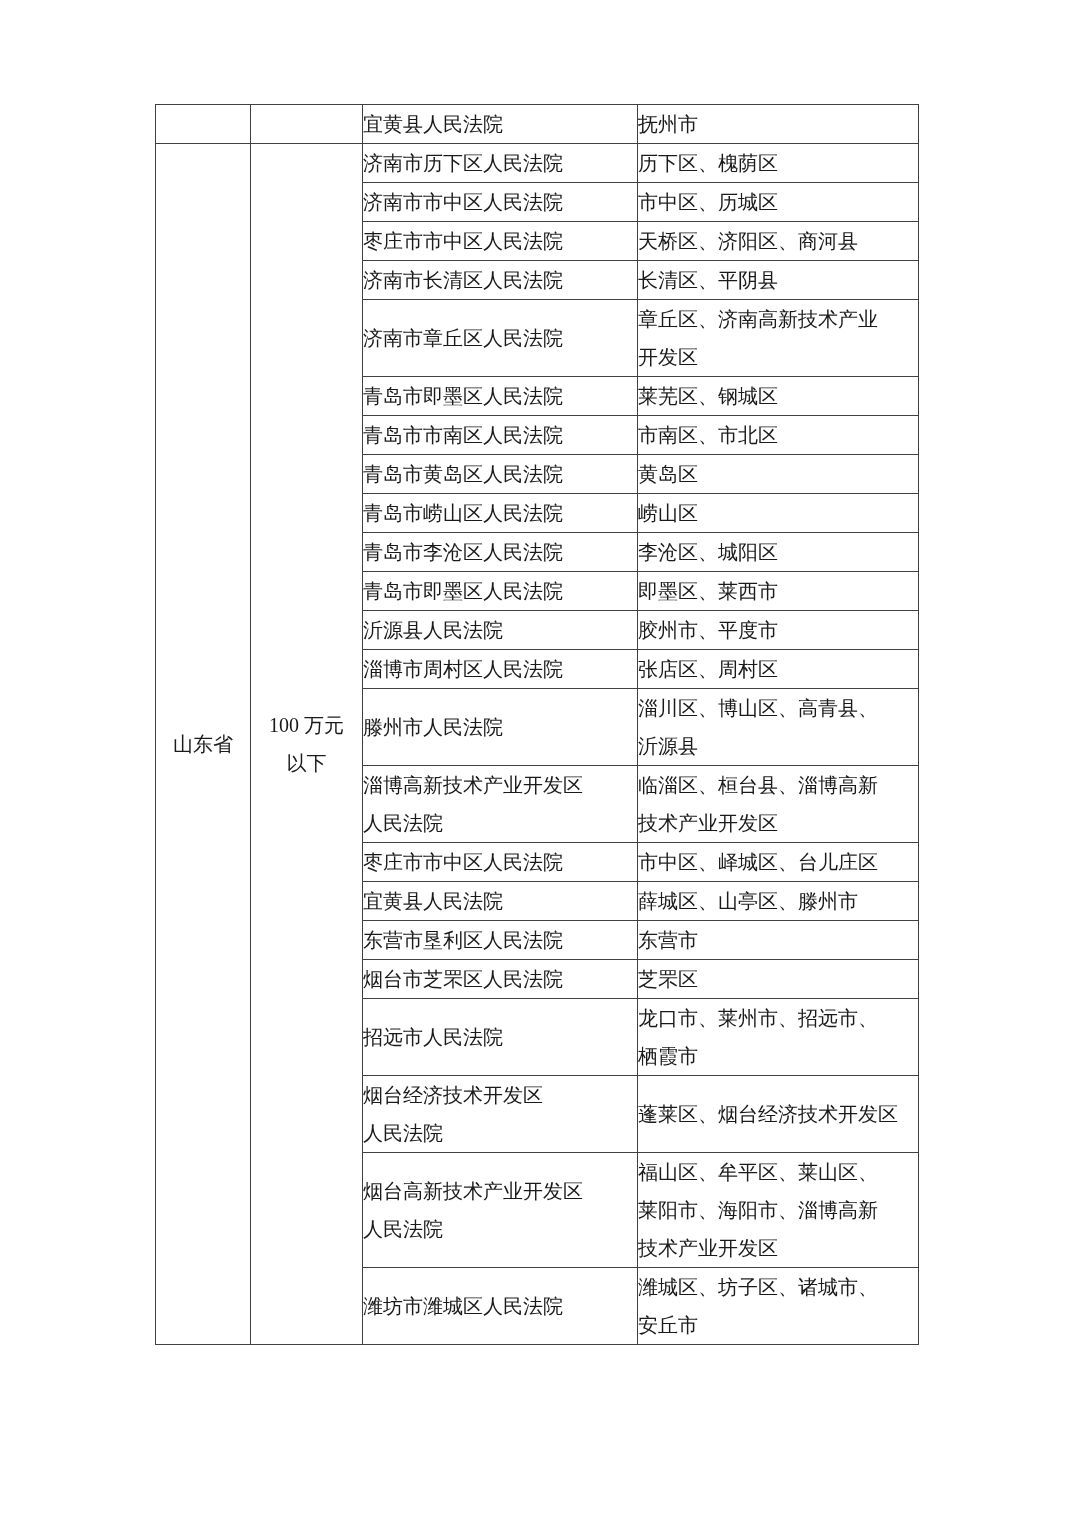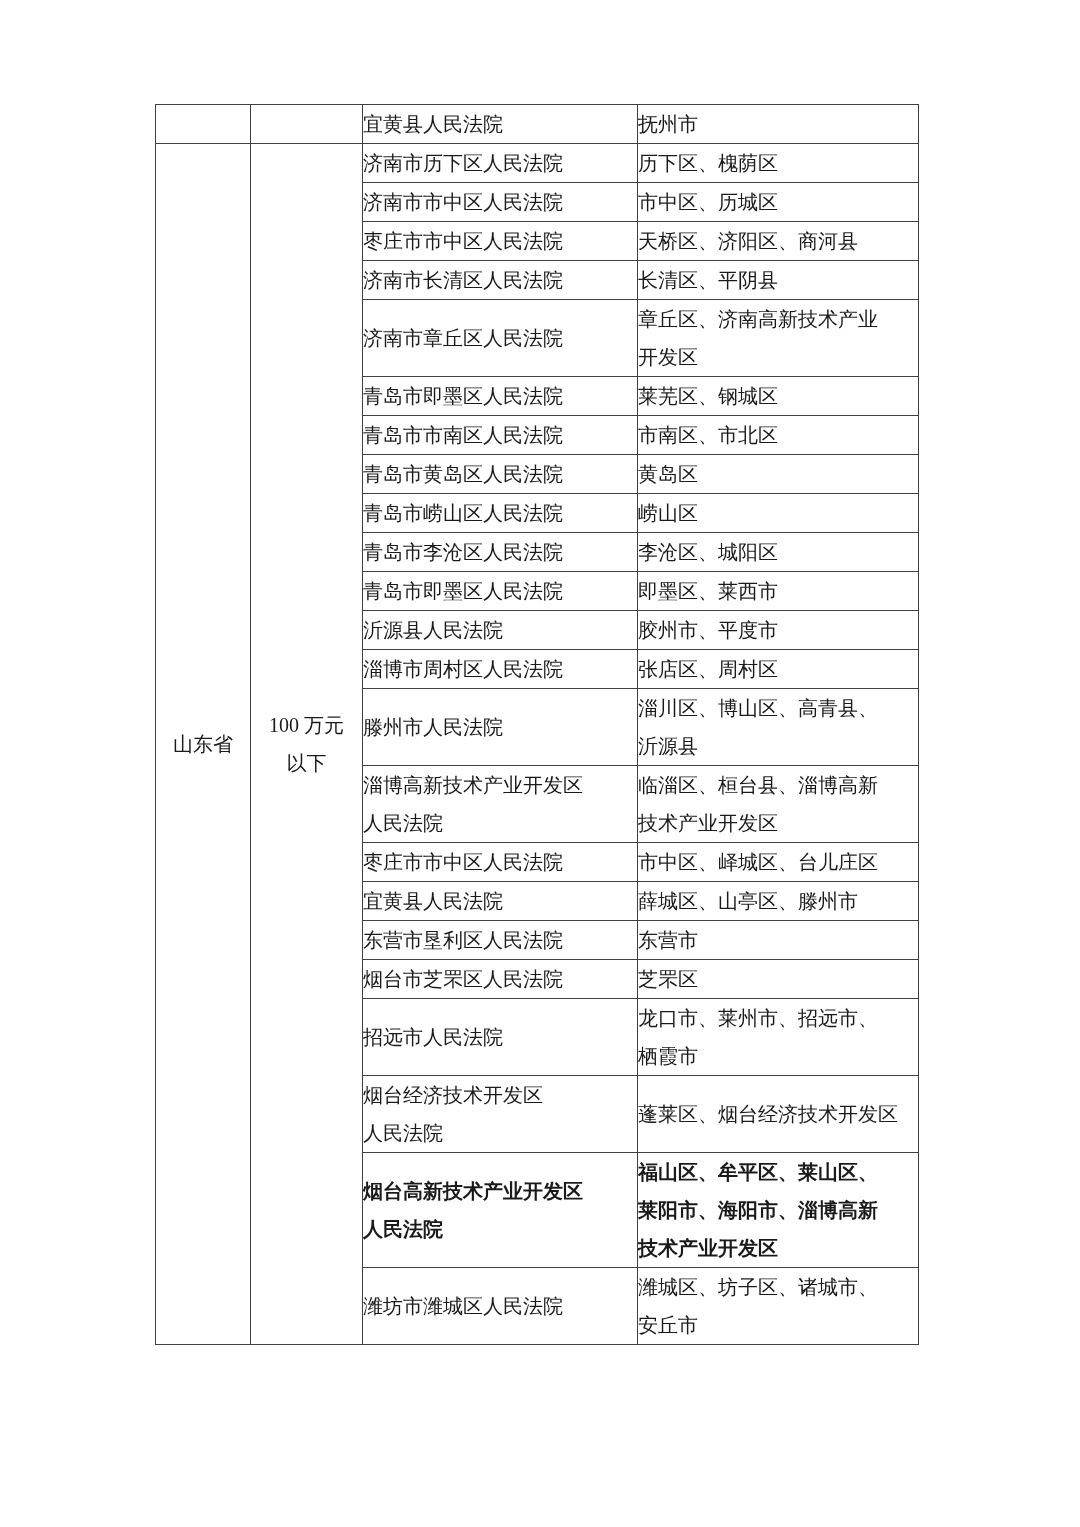--- a/index.html
+++ b/index.html
@@ -31,21 +31,21 @@
     line-height: 38px;
     white-space: pre-line;
     padding: 0;
     overflow: hidden;
   }
   td.ctr { text-align: center; }
   td.court { text-align: left; padding-left: 10px; padding-right: 4px; }
   td.dist  { text-align: left; padding-left: 12px; padding-right: 4px; margin-top: 47px; }
   tr.h1 { height: 38px; }
   tr.h2 { height: 76px; }
-  tr.h3 { height: 114px; font-weight: bold; }
+  tr.h3 { height: 114px; }
 </style>
 </head>
 <body>
 
 <div class="page">
   <table class="jur">
     <colgroup>
       <col style="width:95px">
       <col style="width:112px">
       <col style="width:275px">

